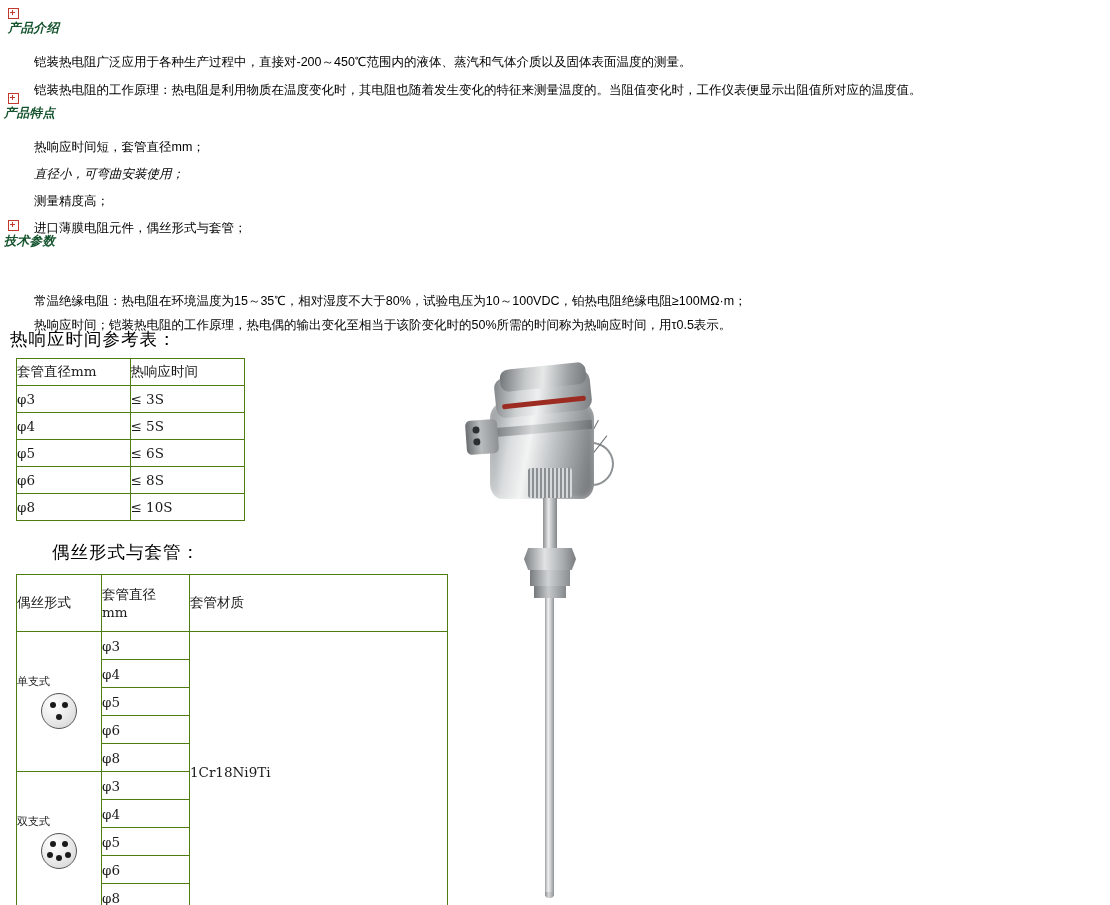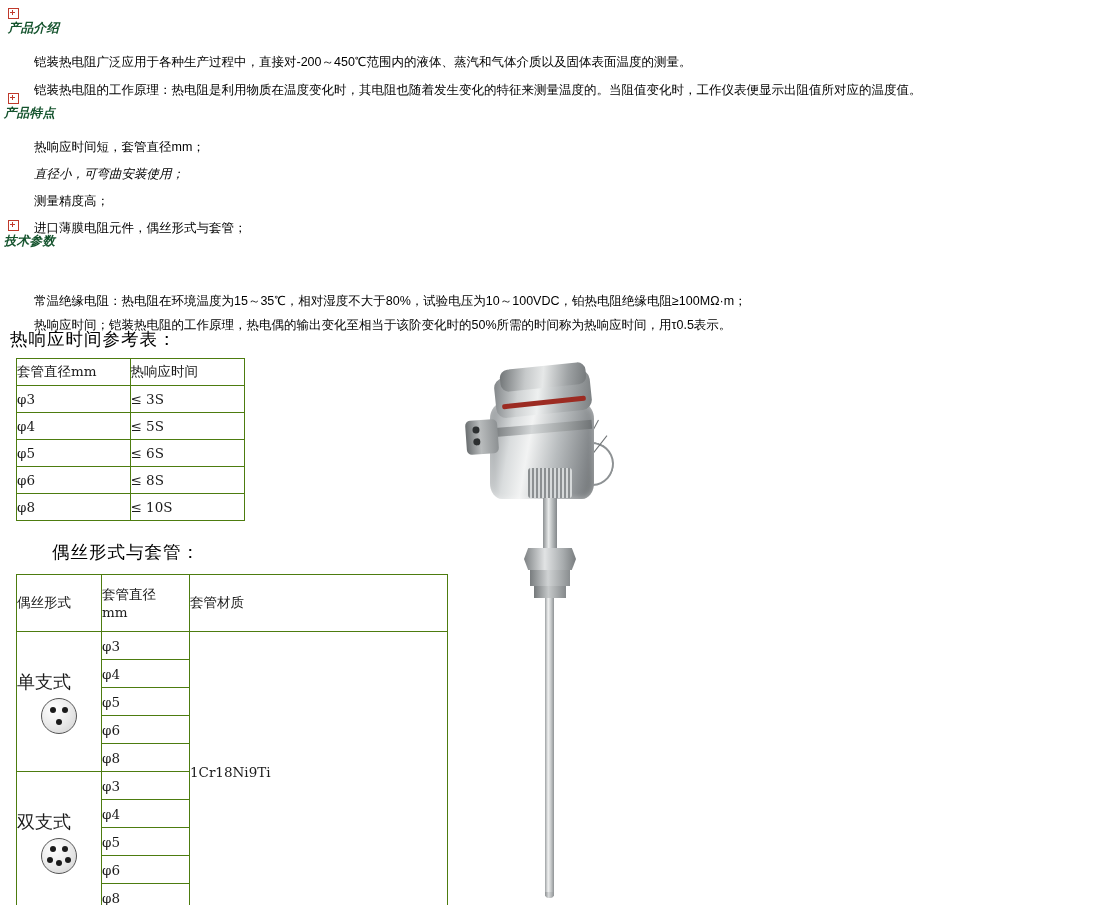--- a/index.html
+++ b/index.html
@@ -115,21 +115,21 @@
   }
   .conn span {
     position: absolute;
     width: 6px;
     height: 6px;
     border-radius: 50%;
     background: #1a1a1a;
   }
   .cell-type {
     font-family: "DejaVu Serif", serif;
-    font-size: 18px;
+    font-size: 11px;
   }
 
   
   #product-photo {
     position: absolute;
     left: 440px;
     top: 358px;
     width: 200px;
     height: 545px;
   }

